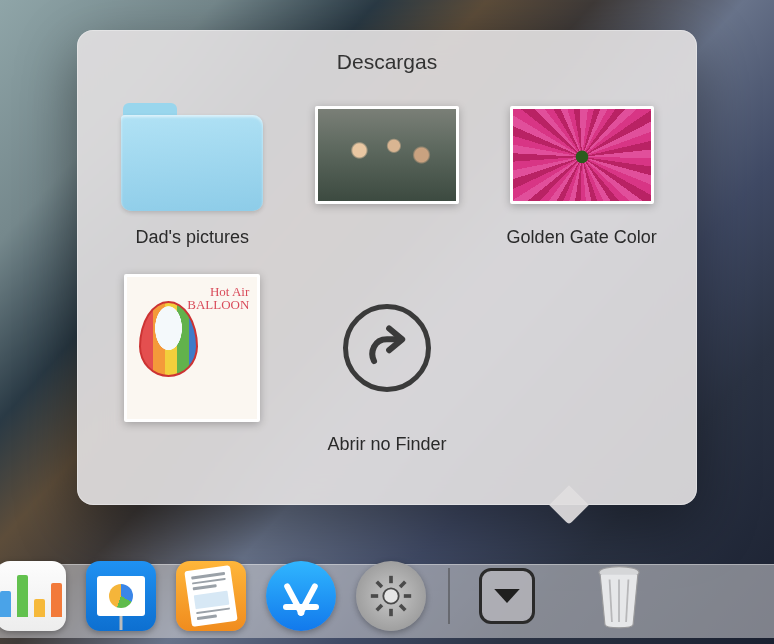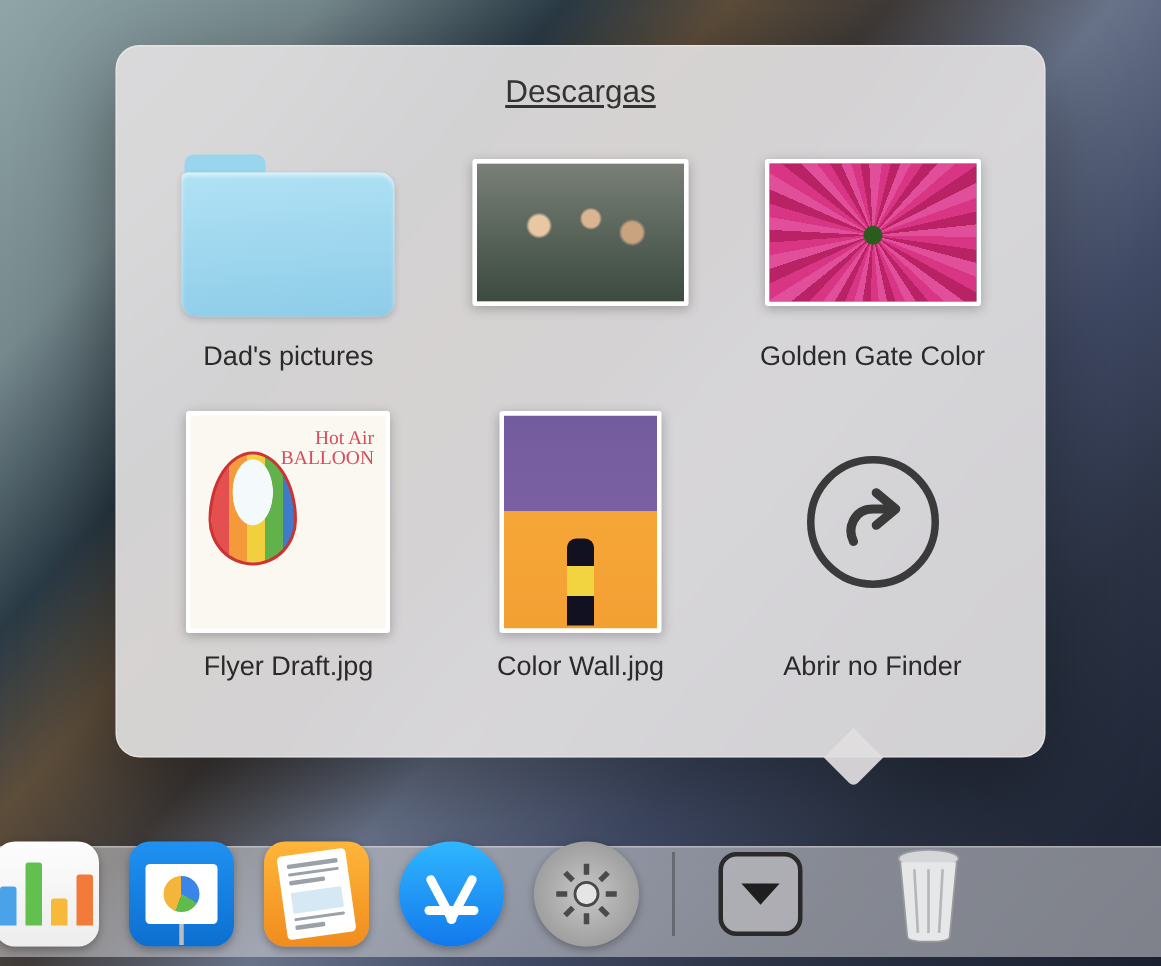--- a/index.html
+++ b/index.html
@@ -43,21 +43,20 @@
       background: rgba(225, 222, 224, 0.92);
       transform: rotate(45deg);
       border-bottom-right-radius: 4px;
     }
     .stack-title {
       text-align: center;
       font-size: 21px;
       color: #333;
       margin-bottom: 18px;
       font-weight: 400;
-      text-decoration: underline;
     }
     .grid {
       display: grid;
       grid-template-columns: repeat(3, 1fr);
       column-gap: 30px;
       row-gap: 12px;
       justify-items: center;
       gap: 24px;
     }
     .item {
@@ -301,31 +300,22 @@
       <div class="thumb-wrap">
         <div class="thumb img-flower"></div>
       </div>
       <div class="item-label">Golden Gate Color</div>
     </div>
 
     <div class="item">
       <div class="thumb-wrap thumb-wrap-tall">
         <div class="thumb thumb-tall img-flyer"></div>
       </div>
-      <div class="item-label">Flyer Draft.jpg</div>
-    </div>
-
-    <div class="item">
-      <div class="thumb-wrap thumb-wrap-tall">
-        <div class="thumb" style="width:108px;height:148px;">
-            <div class="img-colorwall" style="width:100%;height:100%;"></div>
-          </div>
-      </div>
-      <div class="item-label">Color Wall.jpg</div>
-    </div>
+    </div>
+
 
     <div class="item">
       <div class="thumb-wrap thumb-wrap-tall">
         <div class="open-finder-icon">
           <svg viewBox="0 0 24 24" fill="none" stroke="#3a3a3a" stroke-width="2.8" stroke-linecap="round" stroke-linejoin="round">
             <path d="M6 18 C 4 14, 6 8, 12 8 L17 8"></path>
             <path d="M13 3 L19 8 L13 13"></path>
           </svg>
         </div>
       </div>

